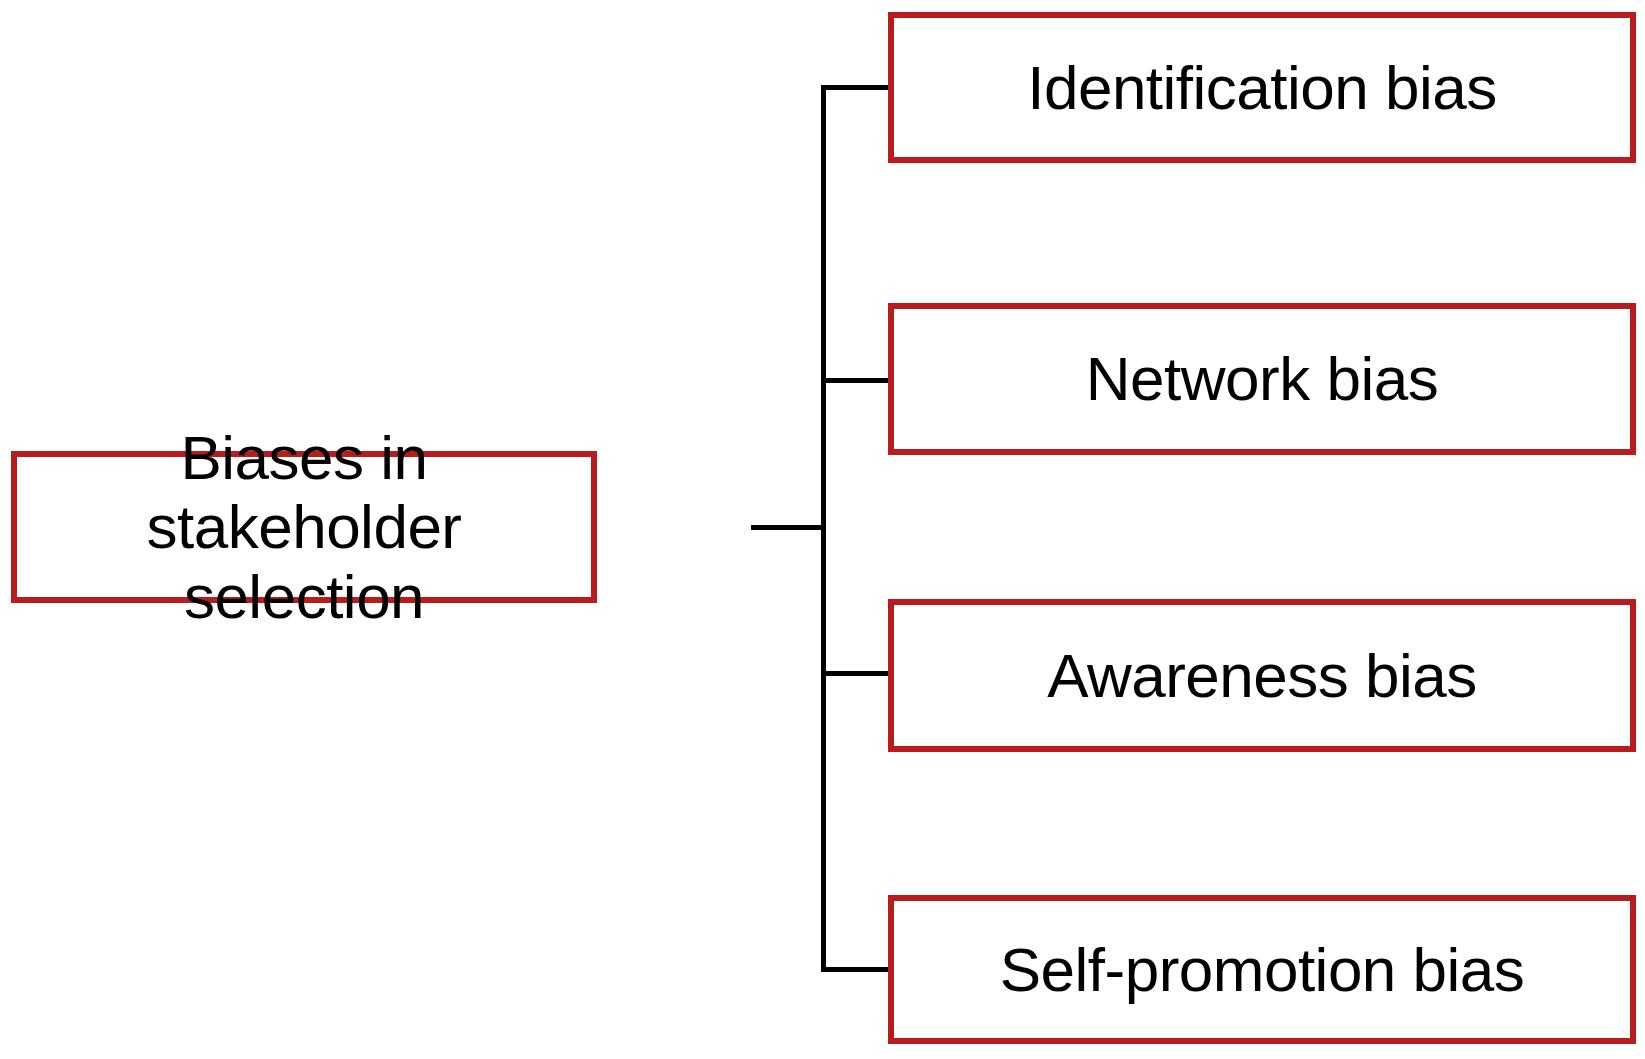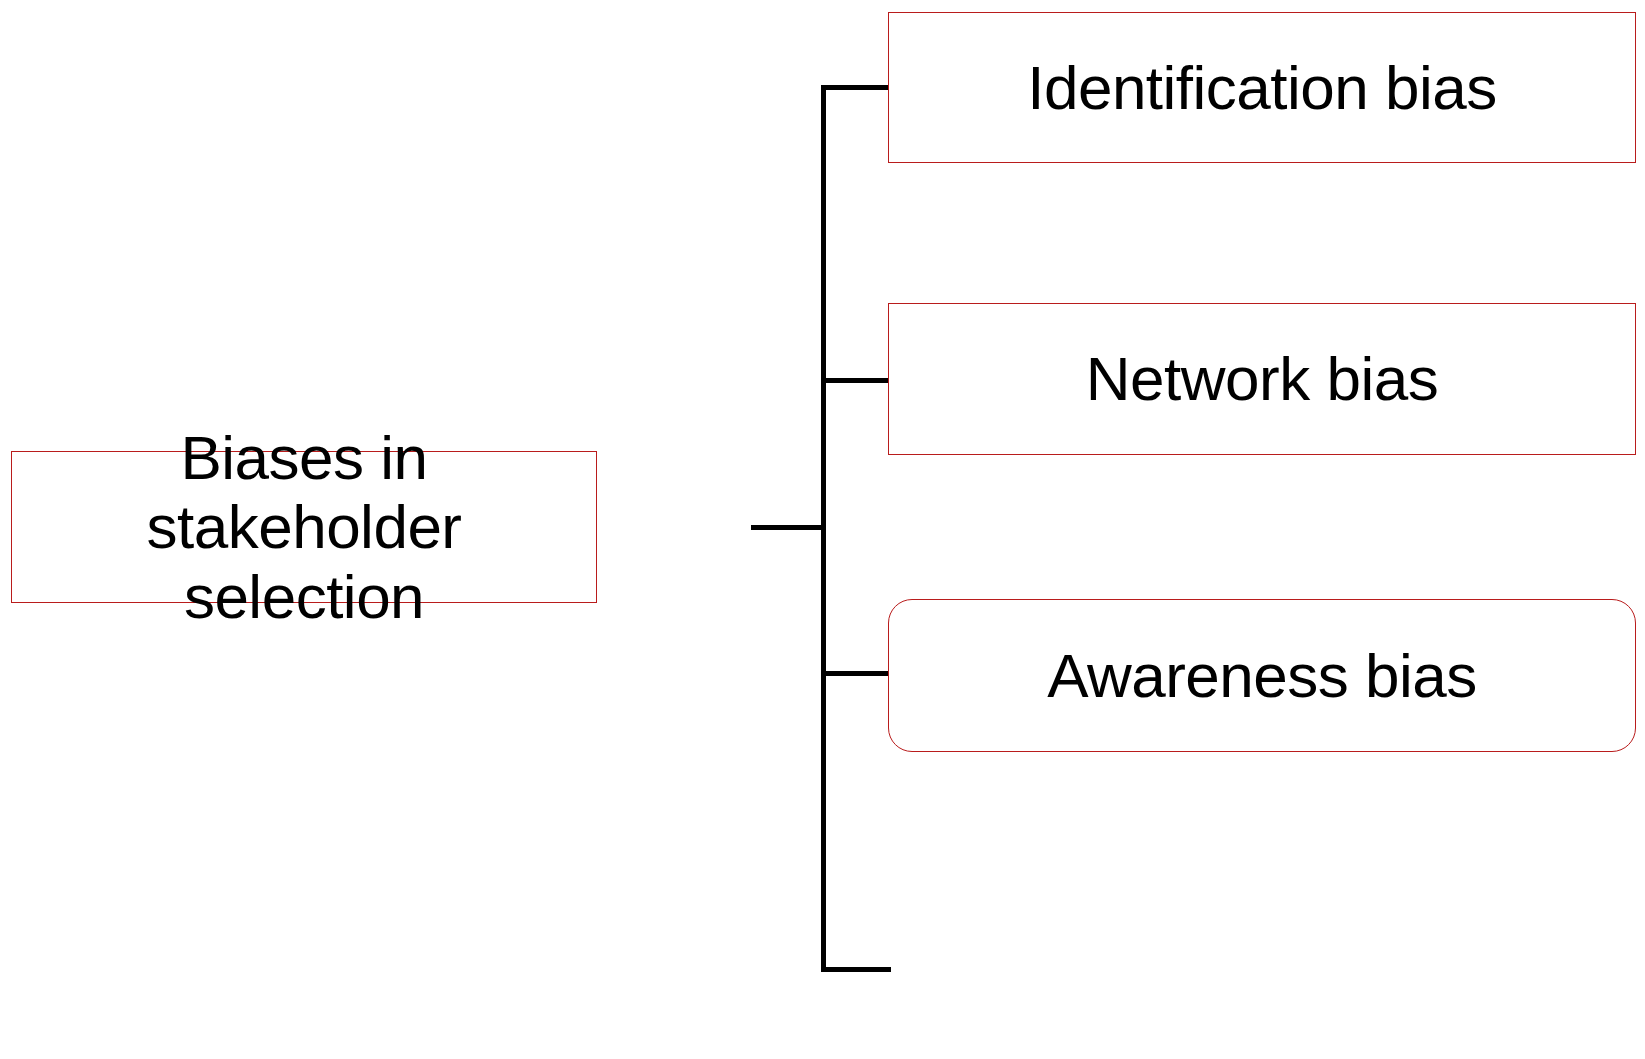--- a/index.html
+++ b/index.html
@@ -15,21 +15,21 @@
     position: relative;
     width: 1645px;
     height: 1059px;
     background: #ffffff;
     overflow: hidden;
   }
   .node {
     position: absolute;
     box-sizing: border-box;
     background: #ffffff;
-    border: 1px solid #b91c1c;
+    border: 6px solid #b91c1c;
     display: flex;
     align-items: center;
     justify-content: center;
     text-align: center;
     color: #000000;
     font-family: "Liberation Sans", sans-serif;
     font-size: 62px;
     line-height: 1.12;
     letter-spacing: -0.5px;
     z-index: 2;
@@ -47,21 +47,21 @@
     width: 586px;
     height: 152px;
   }
   
   .child-node {
     left: 888px;
     width: 748px;
   }
   #node-child-0 { top: 12px;  height: 151px; }
   #node-child-1 { top: 303px; height: 152px; }
-  #node-child-2 { top: 599px; height: 153px; border-radius: 24px; }
+  #node-child-2 { top: 599px; height: 153px; }
   #node-child-3 { top: 895px; height: 149px; }
 
   
   .line {
     position: absolute;
     background: #000000;
     z-index: 1;
   }
   .line-h { height: 5px; }
   .line-v { width: 5px; }
@@ -105,14 +105,17 @@
   </div>
 
   <div class="node child-node" id="node-child-1">
     <span class="node-label">Network bias</span>
   </div>
 
   <div class="node child-node" id="node-child-2">
     <span class="node-label">Awareness bias</span>
   </div>
 
+  <div class="node child-node" id="node-child-3">
+    <span class="node-label">Self-promotion bias</span>
+  </div>
 
 </div>
 
 </body></html>

